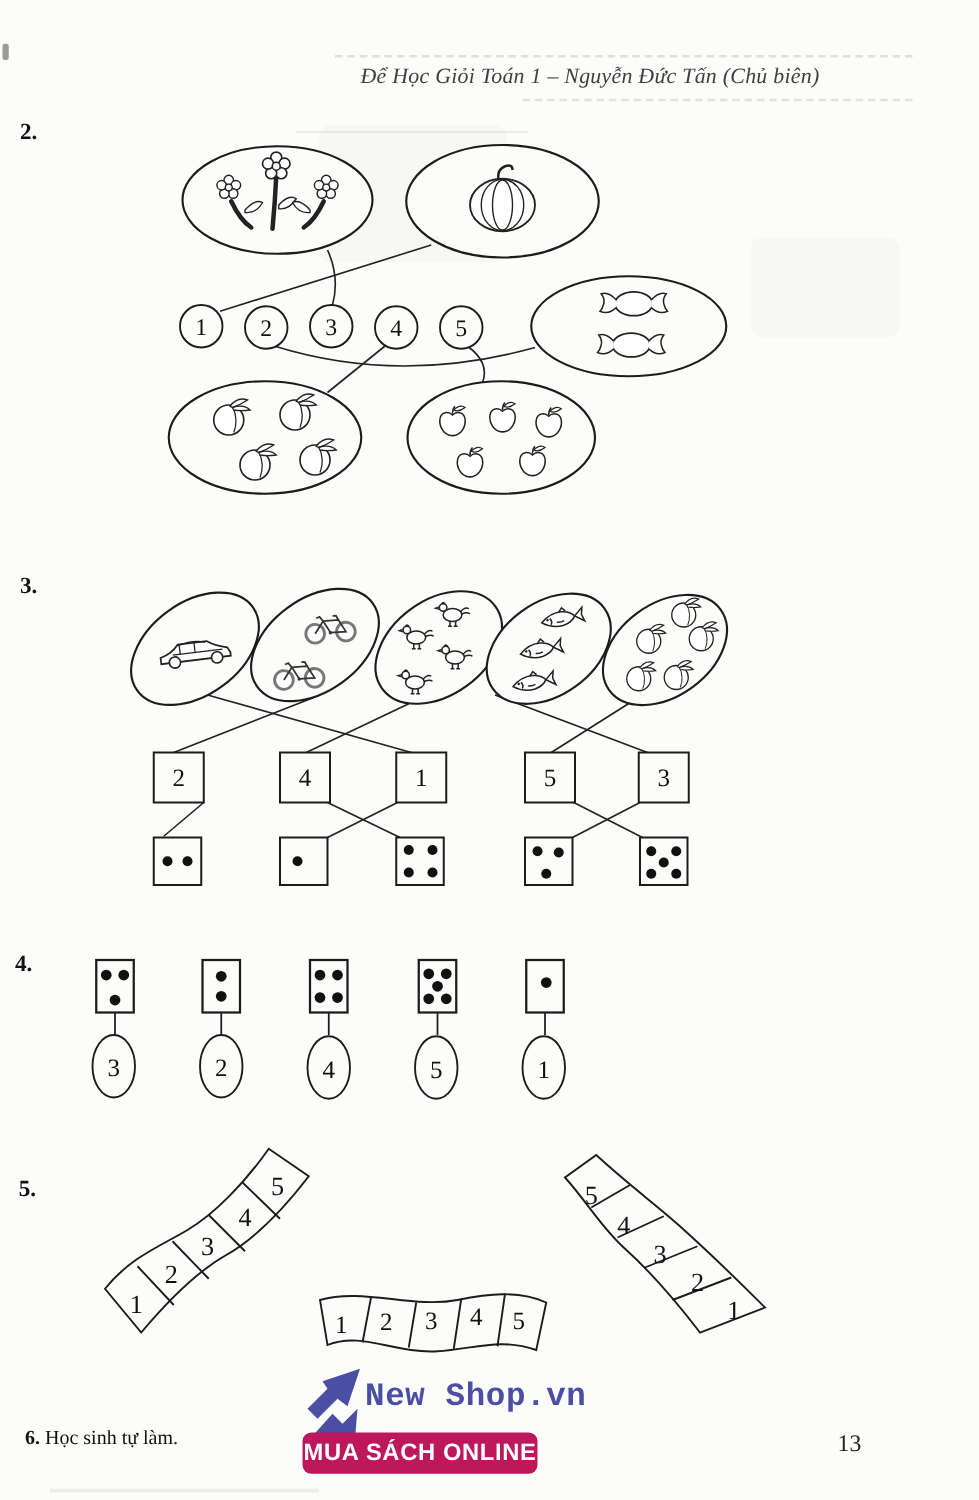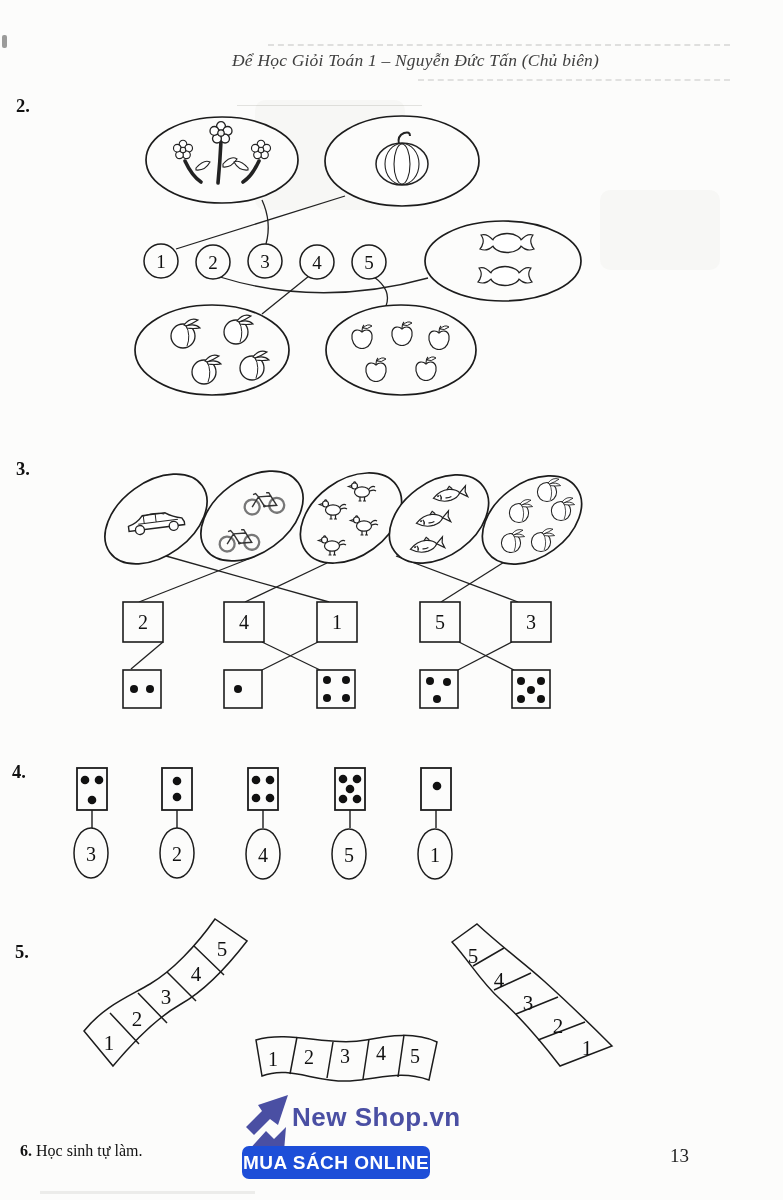--- a/index.html
+++ b/index.html
@@ -3,40 +3,40 @@
 <meta charset="utf-8">
 <style>
   html,body{margin:0;padding:0}
   body{
     width:783px;height:1200px;position:relative;overflow:hidden;
     background:#fcfcfb;color:#1a1a1a;
     font-family:"Liberation Serif","DejaVu Serif",serif;
   }
   .abs{position:absolute}
   
-  .hdr{top:50px;left:232px;width:480px;font-style:italic;
+  .hdr{top:50px;left:232px;width:480px;text-align:center;font-style:italic;
        font-size:17.5px;color:#3f3f3f;letter-spacing:.2px;white-space:nowrap}
   .dash1{top:44px;left:268px;width:462px;border-top:2px dashed #d4d4d2;opacity:.7}
   .dash2{top:79px;left:418px;width:312px;border-top:2px dashed #d7d7d5;opacity:.7}
   .faintline{top:105px;left:237px;width:185px;border-top:1px solid #e2e2df}
   .scanmark{top:35px;left:2px;width:5px;height:13px;background:#5a5a5a;opacity:.6;border-radius:2px}
   .smudge{top:1191px;left:40px;width:215px;height:3px;background:#ececea}
   .ghost{background:#9a9a90;opacity:.05;border-radius:10px}
   
   .exlabel{font-weight:bold;font-size:18.5px;color:#111}
   .ex6line{top:1142px;left:20px;font-size:16px;color:#111}
   .ex6line b{font-weight:bold}
   .pagenum{top:1145px;left:670px;font-size:19px;color:#222}
   
   svg.art{position:absolute;top:0;left:0}
   .n{font-family:"Liberation Serif","DejaVu Serif",serif;fill:#111;text-anchor:middle}
   
-  .brand{top:1102px;left:292px;font-family:Liberation Sans, sans-serif;
+  .brand{top:1102px;left:292px;font-family:Liberation Mono, monospace;
          font-weight:700;font-size:26px;color:#4a4fa3;letter-spacing:.5px;white-space:nowrap}
-  .badge{top:1146px;left:242px;width:188px;height:33px;background:#1d4ed8;border-radius:7px;
+  .badge{top:1146px;left:242px;width:188px;height:33px;background:#be185d;border-radius:7px;
          display:flex;align-items:center;justify-content:center;
          font-family:"Liberation Sans","DejaVu Sans",sans-serif;font-weight:700;
          font-size:19px;color:#ffffff;letter-spacing:.5px}
 </style>
 </head>
 <body>
 
 <div class="abs scanmark"></div>
 <div class="abs dash1"></div>
 <div class="abs dash2"></div>

